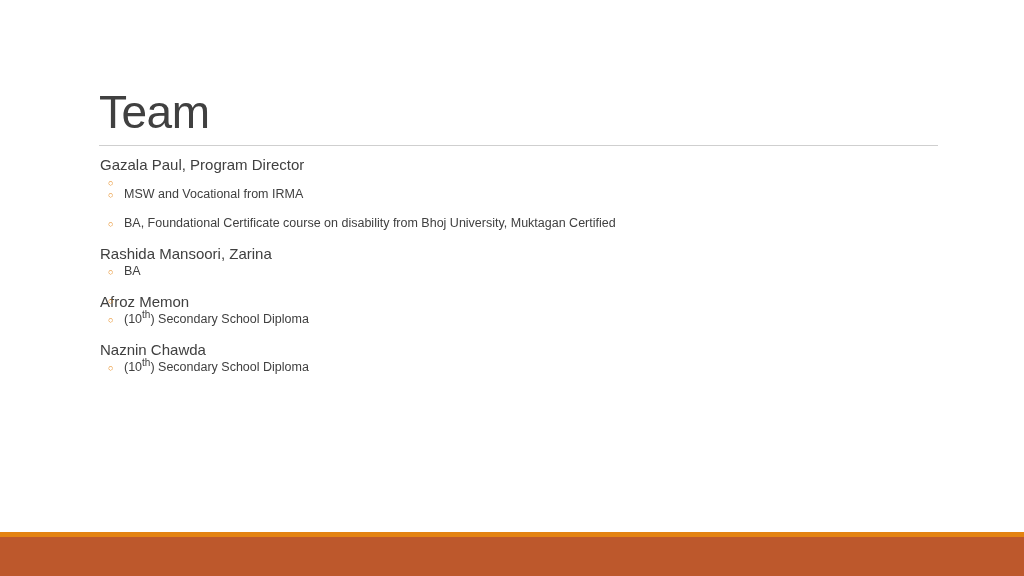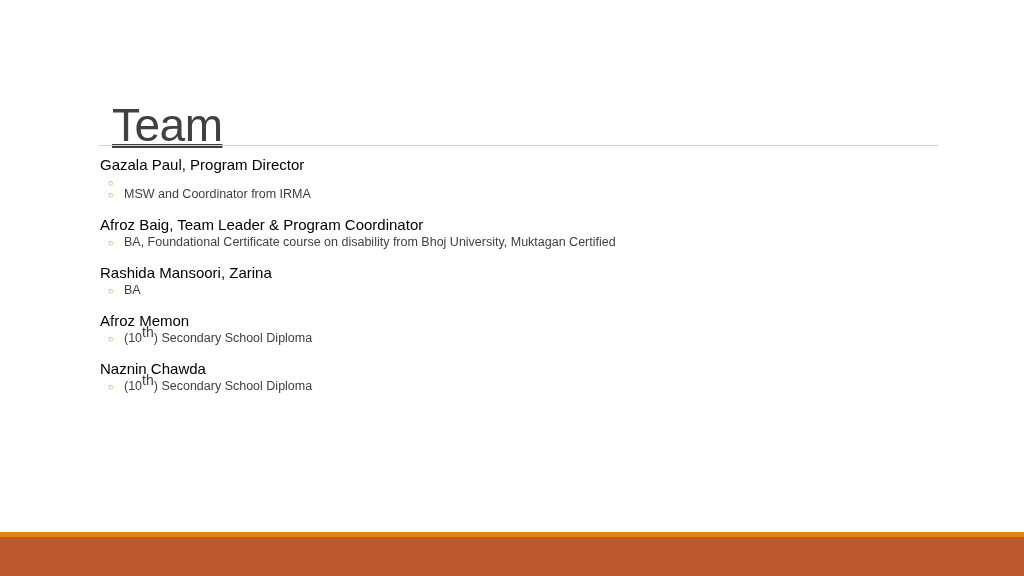--- a/index.html
+++ b/index.html
@@ -19,62 +19,61 @@
     }
     .title {
       position: absolute;
       left: 99px;
       top: 84px;
       font-size: 46px;
       font-weight: normal;
       color: #404040;
       letter-spacing: -0.5px;
       line-height: 56px;
-      margin: 13px;
-      text-decoration: underline;
+      margin: 0;
     }
     .divider {
       position: absolute;
       left: 99px;
       top: 145px;
       width: 839px;
       height: 1px;
       background: #cfcfcf;
     }
     .content {
       position: absolute;
       left: 100px;
       top: 155px;
       width: 840px;
     }
     .member {
       margin-bottom: 12px;
     }
     .member-name {
       font-size: 15px;
-      color: #000000;
+      color: #404040;
       line-height: 19px;
     }
     .detail {
       position: relative;
       padding-left: 24px;
       font-size: 12.5px;
       color: #404040;
       line-height: 17px;
     }
     .bullet {
       position: absolute;
       left: 8px;
       top: 1px;
       font-size: 9px;
       color: #e48312;
       line-height: 17px;
     }
     sup {
-      font-size: 14px;
+      font-size: 10px;
       line-height: 0;
       vertical-align: 5px;
     }
     .footer-stripe {
       position: absolute;
       left: 0;
       top: 532px;
       width: 1024px;
       height: 5px;
       background: #e48312;
@@ -100,26 +99,25 @@
     <div class="member">
       <div class="member-name">Gazala Paul, Program Director</div>
       <div class="detail">
         <span class="bullet">○</span>
       </div>
     </div>
 
     <div class="member">
       <div class="detail">
         <span class="bullet">○</span>
-        <span>MSW and Coordinator from IRMA</span>
+        <span>MSW and Vocational from IRMA</span>
       </div>
     </div>
 
     <div class="member">
-      <div class="member-name">Afroz Baig, Team Leader &amp; Program Coordinator</div>
       <div class="detail">
         <span class="bullet">○</span>
         <span>BA, Foundational Certificate course on disability from Bhoj University, Muktagan Certified</span>
       </div>
     </div>
 
     <div class="member">
       <div class="member-name">Rashida Mansoori, Zarina</div>
       <div class="detail">
         <span class="bullet">○</span>

